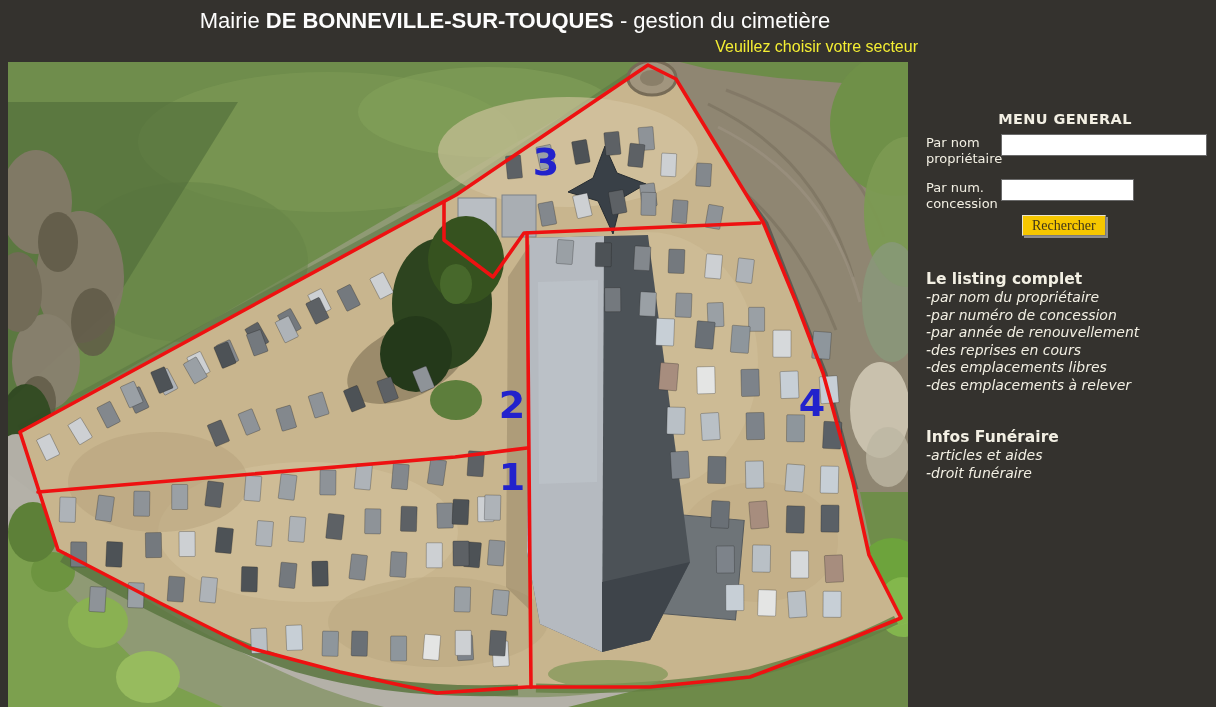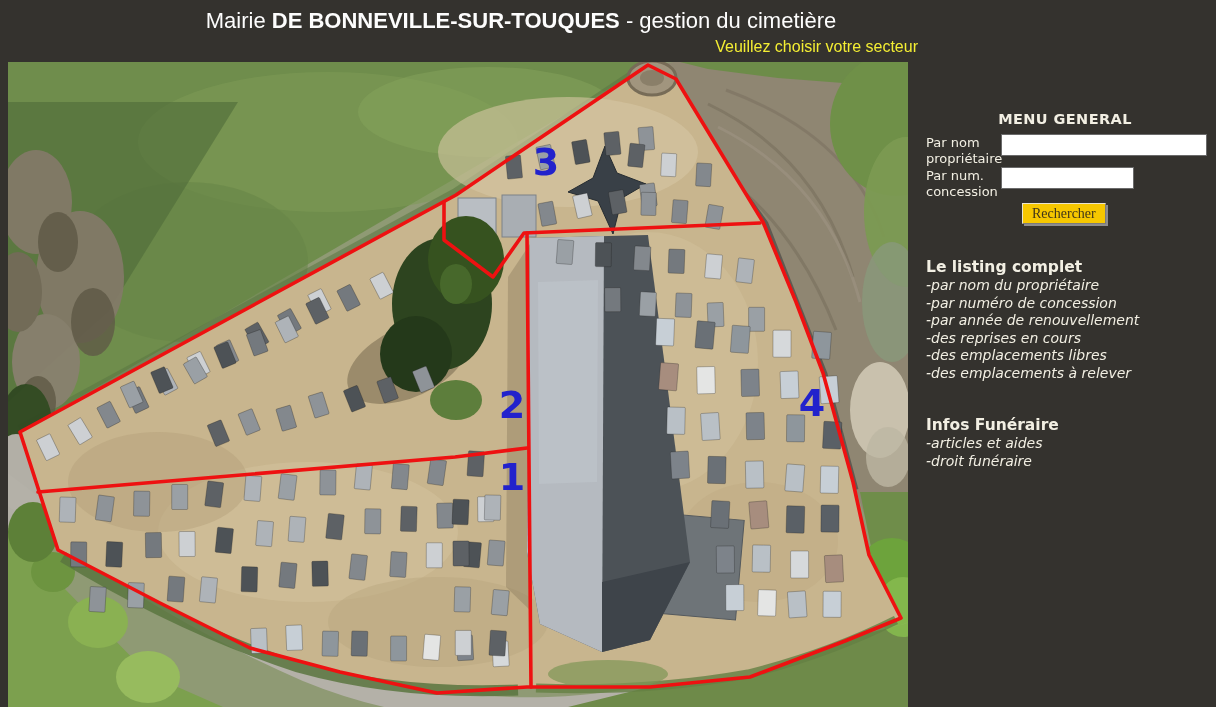--- a/index.html
+++ b/index.html
@@ -4,36 +4,36 @@
 <style>
   :root{
     --background:#34322e; --text:#f2efe3; --subtitle:#f4ee33;
     --button_bg:#f6c700; --button_text:#3f3519;
     --boundary:#ee1111; --sector_label:#2222cc;
   }
   *{margin:0;padding:0;box-sizing:border-box;}
   html,body{width:1216px;height:707px;overflow:hidden;}
   body{background:var(--background);font-family:"DejaVu Sans","Liberation Sans",sans-serif;color:var(--text);position:relative;}
 
-  .title{position:absolute;top:8px;left:16px;width:1010px;text-align:center;
+  .title{position:absolute;top:8px;left:10px;width:1010px;text-align:center;
          font-family:"Liberation Sans",sans-serif;font-size:22px;color:#fdfdfd;font-weight:400;}
   .title b{font-weight:700;}
   .subtitle{position:absolute;top:38px;left:0;width:918px;text-align:right;
          font-family:"Liberation Sans",sans-serif;font-size:16px;color:var(--subtitle);}
 
   .photo{position:absolute;left:8px;top:62px;width:900px;height:645px;cursor:pointer;}
   .photo svg{display:block;}
   .sector-num{fill:var(--sector_label);font:bold 38px "DejaVu Sans",sans-serif;cursor:pointer;}
   .red{stroke:var(--boundary);stroke-width:3.6;fill:none;stroke-linejoin:round;stroke-linecap:round;}
 
   .menu{position:absolute;left:908px;top:62px;width:308px;height:645px;padding:12px 6px 0 18px;font-size:13px;}
   .menu-title{width:278px;text-align:center;font-weight:bold;font-size:14.5px;letter-spacing:.4px;color:var(--text);margin-top:37px;}
   .search-h{margin-top:31px;font-weight:bold;font-size:15.5px;}
   .srow{margin-top:7px;display:flex;align-items:flex-start;}
-  .srow + .srow{margin-top:0;}
+  .srow + .srow{margin-top:12px;}
   .srow label{width:75px;font-size:13px;line-height:16px;padding-top:1px;color:var(--text);}
   .srow input{height:22px;border:1px solid #6a6a6a;background:#ffffff;font-size:13px;padding:0 3px;border-radius:0;outline:none;}
   .in1{width:206px;}
   .in2{width:133px;}
   .btnrow{margin-top:3px;padding-left:96px;}
   .btnrow button{font-family:Liberation Serif, serif;font-size:14px;line-height:17px;padding:1px 9px;
      background:var(--button_bg);color:var(--button_text);
      border:1px solid #e9e4cd;border-right-color:#7a7a7a;border-bottom-color:#7a7a7a;
      box-shadow:2px 2px 0 #8c8c8c;cursor:pointer;}
   .m-sec{margin-top:35px;}

